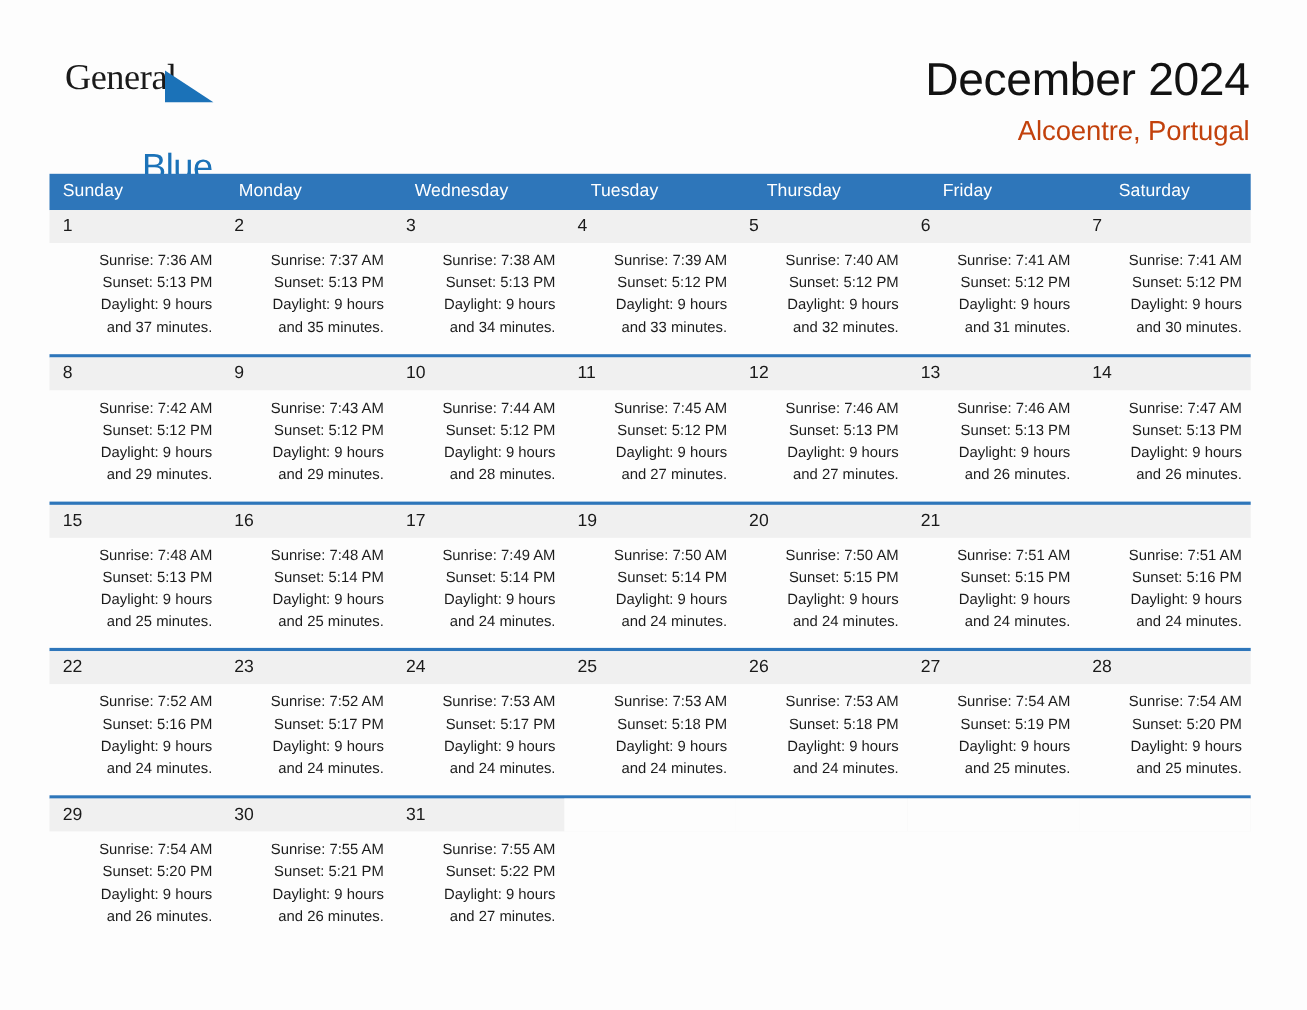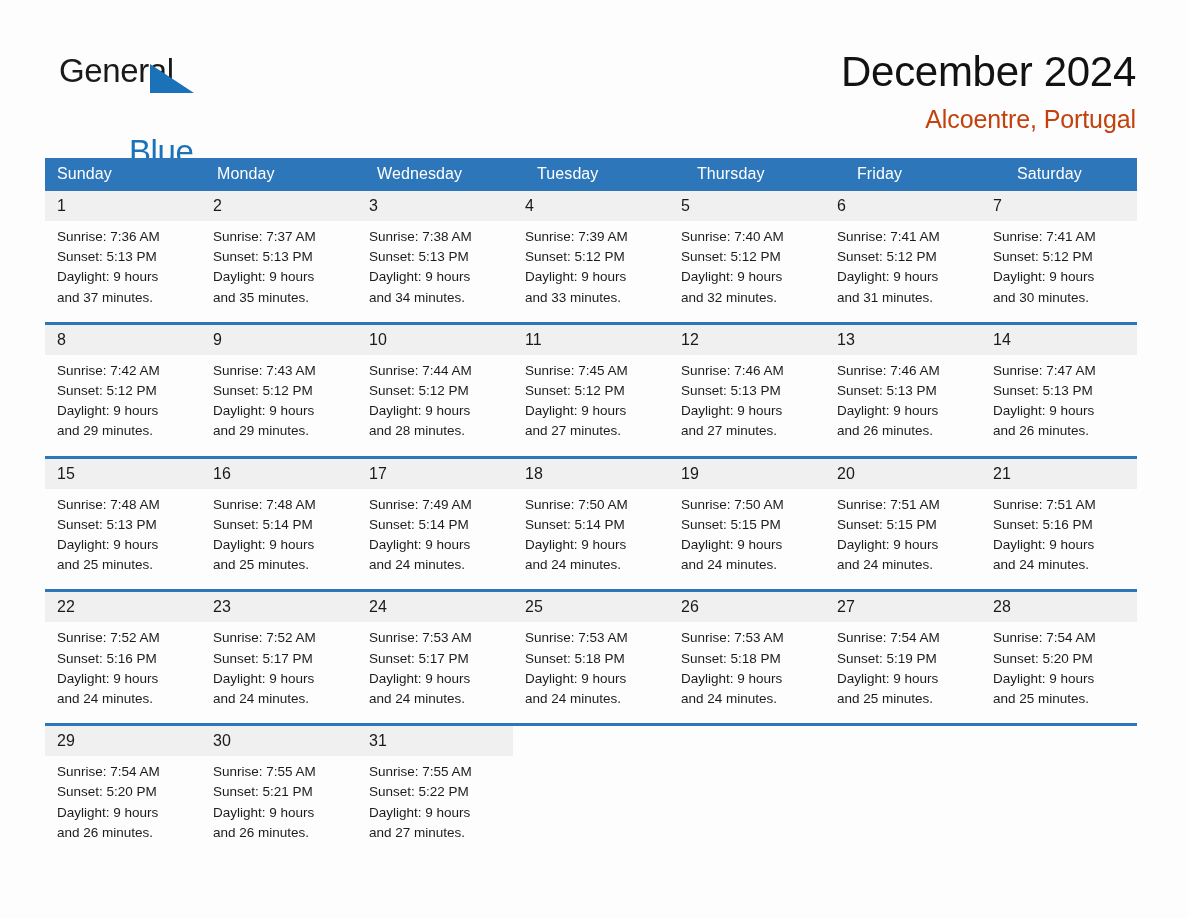--- a/index.html
+++ b/index.html
@@ -41,21 +41,21 @@
     height: 80px;
   }
   .brand-general {
     position: absolute;
     left: 0;
     top: 0;
     font-size: 33px;
     line-height: 38px;
     letter-spacing: -0.4px;
     color: #1a1a1a;
-    font-family: Liberation Sans, sans-serif;
+    font-family: Liberation Serif, serif;
     font-weight: 400;
   }
   .brand-triangle {
     position: absolute;
     left: 91px;
     top: 12px;
     width: 0;
     height: 0;
     border-left: 44px solid #1b72b8;
     border-top: 29px solid transparent;
@@ -146,20 +146,21 @@
     color: #1a1a1a;
   }
   .daynum-cell.empty {
     background: #fdfdfd;
   }
 
   .detail-row {
     display: flex;
     width: 100%;
     background: #fdfdfd;
+    text-align: right;
   }
   .detail-cell {
     width: 156px;
     box-sizing: border-box;
     padding: 6px 8px 14px 12px;
     font-size: 13.5px;
     line-height: 20.2px;
     color: #1c1c1c;
     min-height: 96px;
   }
@@ -316,21 +317,20 @@
           <div class="line">and 26 minutes.</div>
         </div>
       </div>
     </div>
 
     <div class="week">
       <div class="daynum-row">
         <div class="daynum-cell">15</div>
         <div class="daynum-cell">16</div>
         <div class="daynum-cell">17</div>
-        <div class="daynum-cell">18</div>
         <div class="daynum-cell">19</div>
         <div class="daynum-cell">20</div>
         <div class="daynum-cell">21</div>
       </div>
       <div class="detail-row">
         <div class="detail-cell">
           <div class="line">Sunrise: 7:48 AM</div>
           <div class="line">Sunset: 5:13 PM</div>
           <div class="line">Daylight: 9 hours</div>
           <div class="line">and 25 minutes.</div>

